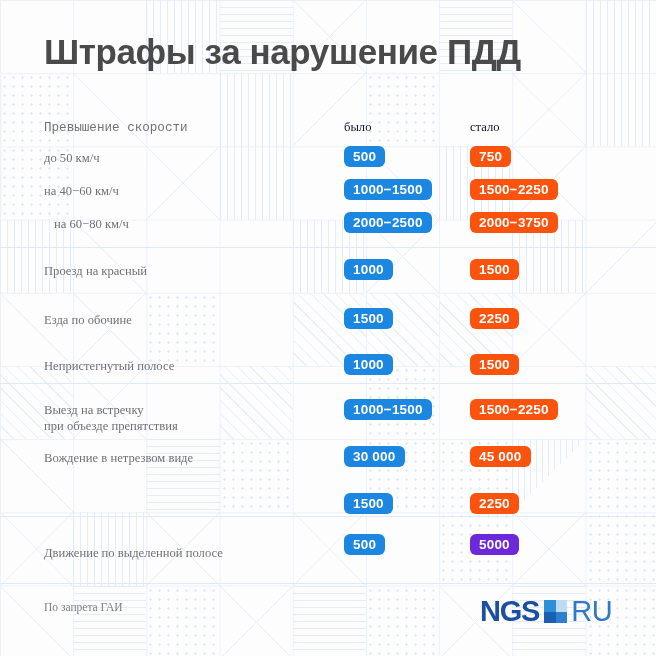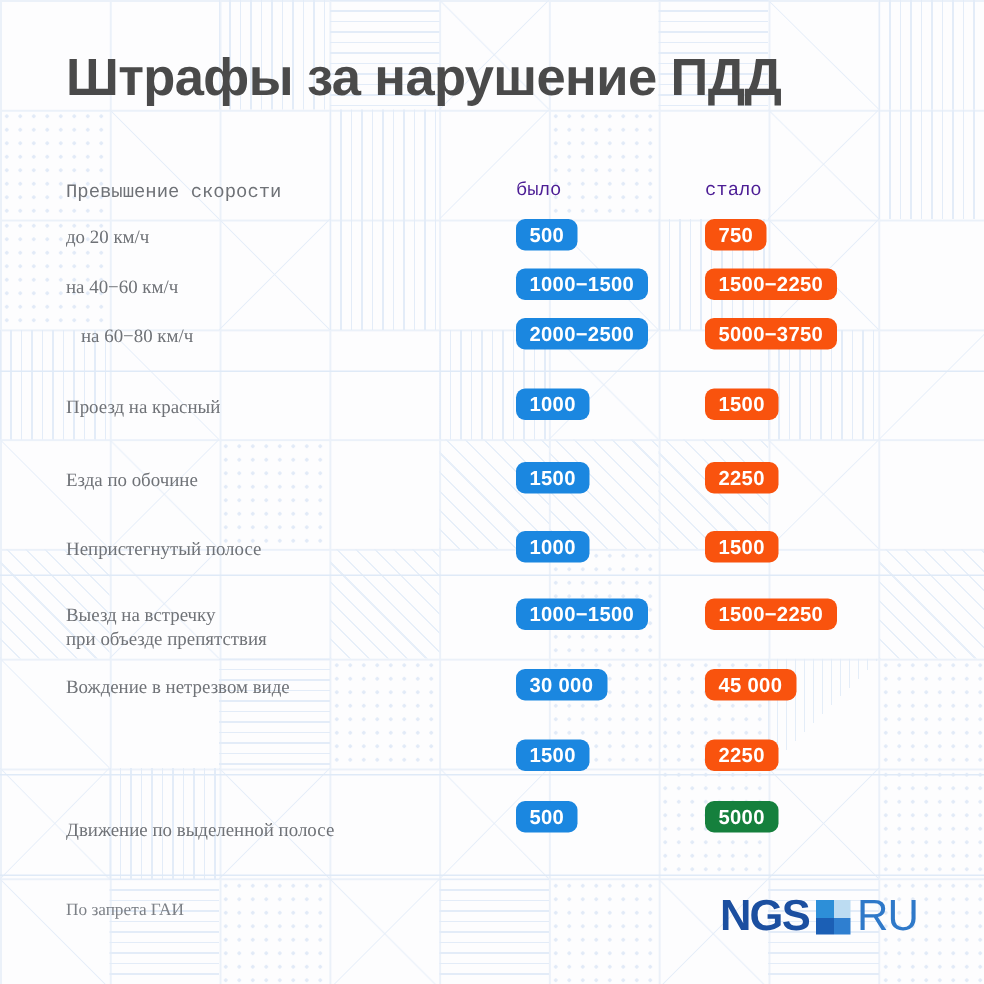--- a/index.html
+++ b/index.html
@@ -59,44 +59,44 @@
   .rlabel{
     position:absolute;left:44px;
     font-family:"Liberation Serif", serif;
     font-size:12.6px;
     line-height:16px;
     color:#6f7277;
     white-space:pre-line;
   }
   .colhead{
     position:absolute;
-    font-family:Liberation Mono, monospace;
+    font-family:Liberation Serif, serif;
     font-size:12.6px;
-    color:#4c1d95;
+    color:#0f172a;
   }
   .ch-was{left:344px;}
   .ch-now{left:470px;}
 
   .badge{
     position:absolute;
     display:inline-flex;align-items:center;justify-content:center;
     height:21px;
     padding:0 9px;
     border-radius:6px;
     font-family:"Liberation Sans", sans-serif;
     font-weight:bold;
     font-size:13.5px;
     letter-spacing:.2px;
     color:#ffffff;
     white-space:nowrap;
     box-sizing:border-box;
   }
   .b-blue{background:#1b87e0;left:344px;}
   .b-orange{background:#f9530e;left:470px;}
-  .b-red{background:#15803d;left:470px;}
+  .b-red{background:#6d28d9;left:470px;}
 
   .foot-note{
     position:absolute;left:44px;
     font-family:"Liberation Serif", serif;
     font-size:11.5px;
     color:#7d8187;
   }
 
   
   .logo{
@@ -195,31 +195,31 @@
   </div>
 
   <div class="content">
 
     <div class="title">Штрафы за нарушение ПДД</div>
 
     <div class="rlabel" style="top:120px;font-family:Liberation Mono, monospace;">Превышение скорости</div>
     <div class="colhead ch-was" style="top:120px;">было</div>
     <div class="colhead ch-now" style="top:120px;">стало</div>
 
-    <div class="rlabel" style="top:150px;">до 20 км/ч</div>
+    <div class="rlabel" style="top:150px;">до 50 км/ч</div>
     <div class="badge b-blue" style="top:146px;">500</div>
     <div class="badge b-orange" style="top:146px;">750</div>
 
     <div class="rlabel" style="top:183px;">на 40−60 км/ч</div>
     <div class="badge b-blue" style="top:179px;">1000−1500</div>
     <div class="badge b-orange" style="top:179px;">1500−2250</div>
 
     <div class="rlabel" style="top:216px;padding-left:10px;">на 60−80 км/ч</div>
     <div class="badge b-blue" style="top:212px;">2000−2500</div>
-    <div class="badge b-orange" style="top:212px;">5000−3750</div>
+    <div class="badge b-orange" style="top:212px;">2000−3750</div>
 
     <div class="hrule" style="top:247px;"></div>
 
     <div class="rlabel" style="top:263px;">Проезд на красный</div>
     <div class="badge b-blue" style="top:259px;">1000</div>
     <div class="badge b-orange" style="top:259px;">1500</div>
 
     <div class="rlabel" style="top:312px;">Езда по обочине</div>
     <div class="badge b-blue" style="top:308px;">1500</div>
     <div class="badge b-orange" style="top:308px;">2250</div>

